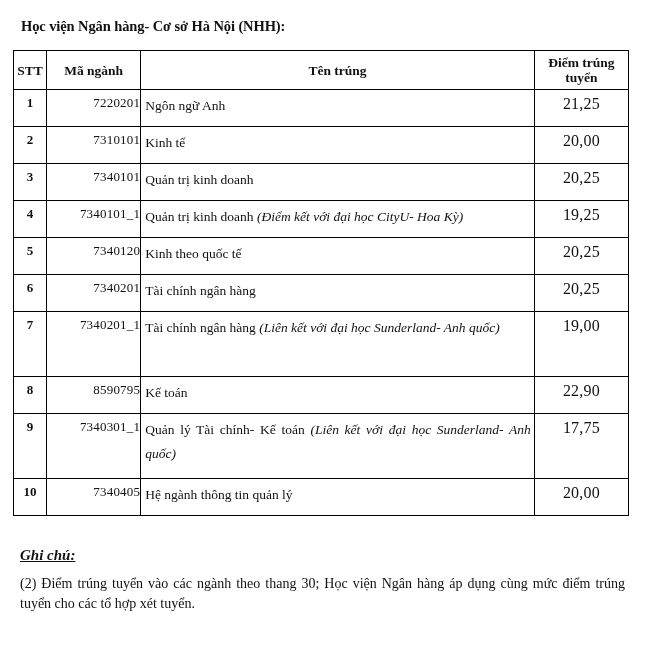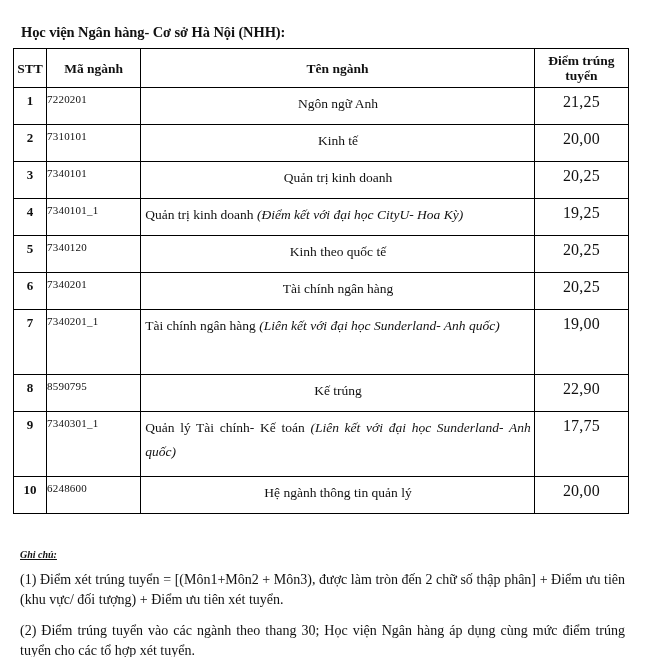--- a/index.html
+++ b/index.html
@@ -13,39 +13,39 @@
     overflow: hidden;
     font-family: "Liberation Serif", "DejaVu Serif", serif;
     color: #111111;
     position: relative;
   }
   .page {
     position: relative;
     width: 650px;
     height: 657px;
     box-sizing: border-box;
-    padding: 16px 13px;
+    padding: 10px 13px;
   }
 
   
   .doc-title {
     font-size: 14.5px;
     font-weight: bold;
     letter-spacing: -0.1px;
     margin: 0;
     padding: 5px 0 0 8px;
     line-height: 23px;
     white-space: nowrap;
   }
 
   
   .score-table {
     border-collapse: collapse;
     width: 616px;
-    margin-top: 4px;
+    margin-top: 12px;
     table-layout: fixed;
     border: 1px solid #000;
   }
   .score-table th,
   .score-table td {
     border: 1px solid #000;
     padding: 0;
     vertical-align: top;
   }
   .score-table thead th {
@@ -62,27 +62,27 @@
   .col-name  { width: 393px; }
   .col-score { width: 94px; }
 
   td.c-stt {
     text-align: center;
     font-size: 13px;
     font-weight: bold;
     padding-top: 5px;
   }
   td.c-code {
-    text-align: left;
-    font-size: 11px;
+    text-align: right;
+    font-size: 13px;
     padding-top: 5px;
     letter-spacing: 0.2px;
   }
   td.c-name {
-    text-align: center;
+    text-align: left;
     font-size: 13.5px;
     padding: 4px 3px 3px 4px;
     line-height: 24px;
   }
   td.c-name.justified {
     text-align: justify;
     text-align-last: left;
   }
   td.c-score {
     text-align: center;
@@ -99,21 +99,21 @@
   tr.r-8 td, tr.r-10 td, tr.r-11 td { height: 29px; }
   tr.r-7 td, tr.r-9 td { height: 57px; }
 
   
   .notes {
     margin-top: 30px;
     padding-left: 7px;
     padding-right: 12px;
   }
   .notes-heading {
-    font-size: 10px;
+    font-size: 15px;
     font-weight: bold;
     font-style: italic;
     text-decoration: underline;
     margin: 0 0 10px 0;
     display: inline-block;
   }
   .note-item {
     font-size: 14px;
     line-height: 20px;
     margin: 0 0 11px 0;
@@ -133,21 +133,21 @@
     <colgroup>
       <col class="col-stt">
       <col class="col-code">
       <col class="col-name">
       <col class="col-score">
     </colgroup>
     <thead>
       <tr>
         <th>STT</th>
         <th>Mã ngành</th>
-        <th>Tên ngành</th>
+        <th>Tên trúng</th>
         <th>Điểm trúng tuyển</th>
       </tr>
     </thead>
     <tbody id="table-body">
         <tr class="r-1">
           <td class="c-stt">1</td>
           <td class="c-code">7220201</td>
           <td class="c-name"><span>Ngôn ngữ Anh</span></td>
           <td class="c-score">21,25</td>
         </tr>
@@ -183,39 +183,38 @@
         </tr>
         <tr class="r-7">
           <td class="c-stt">7</td>
           <td class="c-code">7340201_1</td>
           <td class="c-name justified"><span>Tài chính ngân hàng </span><span class="paren">(Liên kết với đại học Sunderland- Anh quốc)</span></td>
           <td class="c-score">19,00</td>
         </tr>
         <tr class="r-8">
           <td class="c-stt">8</td>
           <td class="c-code">8590795</td>
-          <td class="c-name"><span>Kế trúng</span></td>
+          <td class="c-name"><span>Kế toán</span></td>
           <td class="c-score">22,90</td>
         </tr>
         <tr class="r-9">
           <td class="c-stt">9</td>
           <td class="c-code">7340301_1</td>
           <td class="c-name justified"><span>Quản lý Tài chính- Kế toán </span><span class="paren">(Liên kết với đại học Sunderland- Anh quốc)</span></td>
           <td class="c-score">17,75</td>
         </tr>
         <tr class="r-10">
           <td class="c-stt">10</td>
-          <td class="c-code">6248600</td>
+          <td class="c-code">7340405</td>
           <td class="c-name"><span>Hệ ngành thông tin quản lý</span></td>
           <td class="c-score">20,00</td>
         </tr>
       </tbody>
   </table>
 
   <div class="notes">
     <div class="notes-heading">Ghi chú:</div>
     <div id="notes-list">
-        <p class="note-item">(1) Điểm xét trúng tuyển = [(Môn1+Môn2 + Môn3), được làm tròn đến 2 chữ số thập phân] + Điểm ưu tiên (khu vực/ đối tượng) + Điểm ưu tiên xét tuyển.</p>
         <p class="note-item">(2) Điểm trúng tuyển vào các ngành theo thang 30; Học viện Ngân hàng áp dụng cùng mức điểm trúng tuyển cho các tổ hợp xét tuyển.</p>
       </div>
   </div>
 
 </div>
 
 </body></html>

